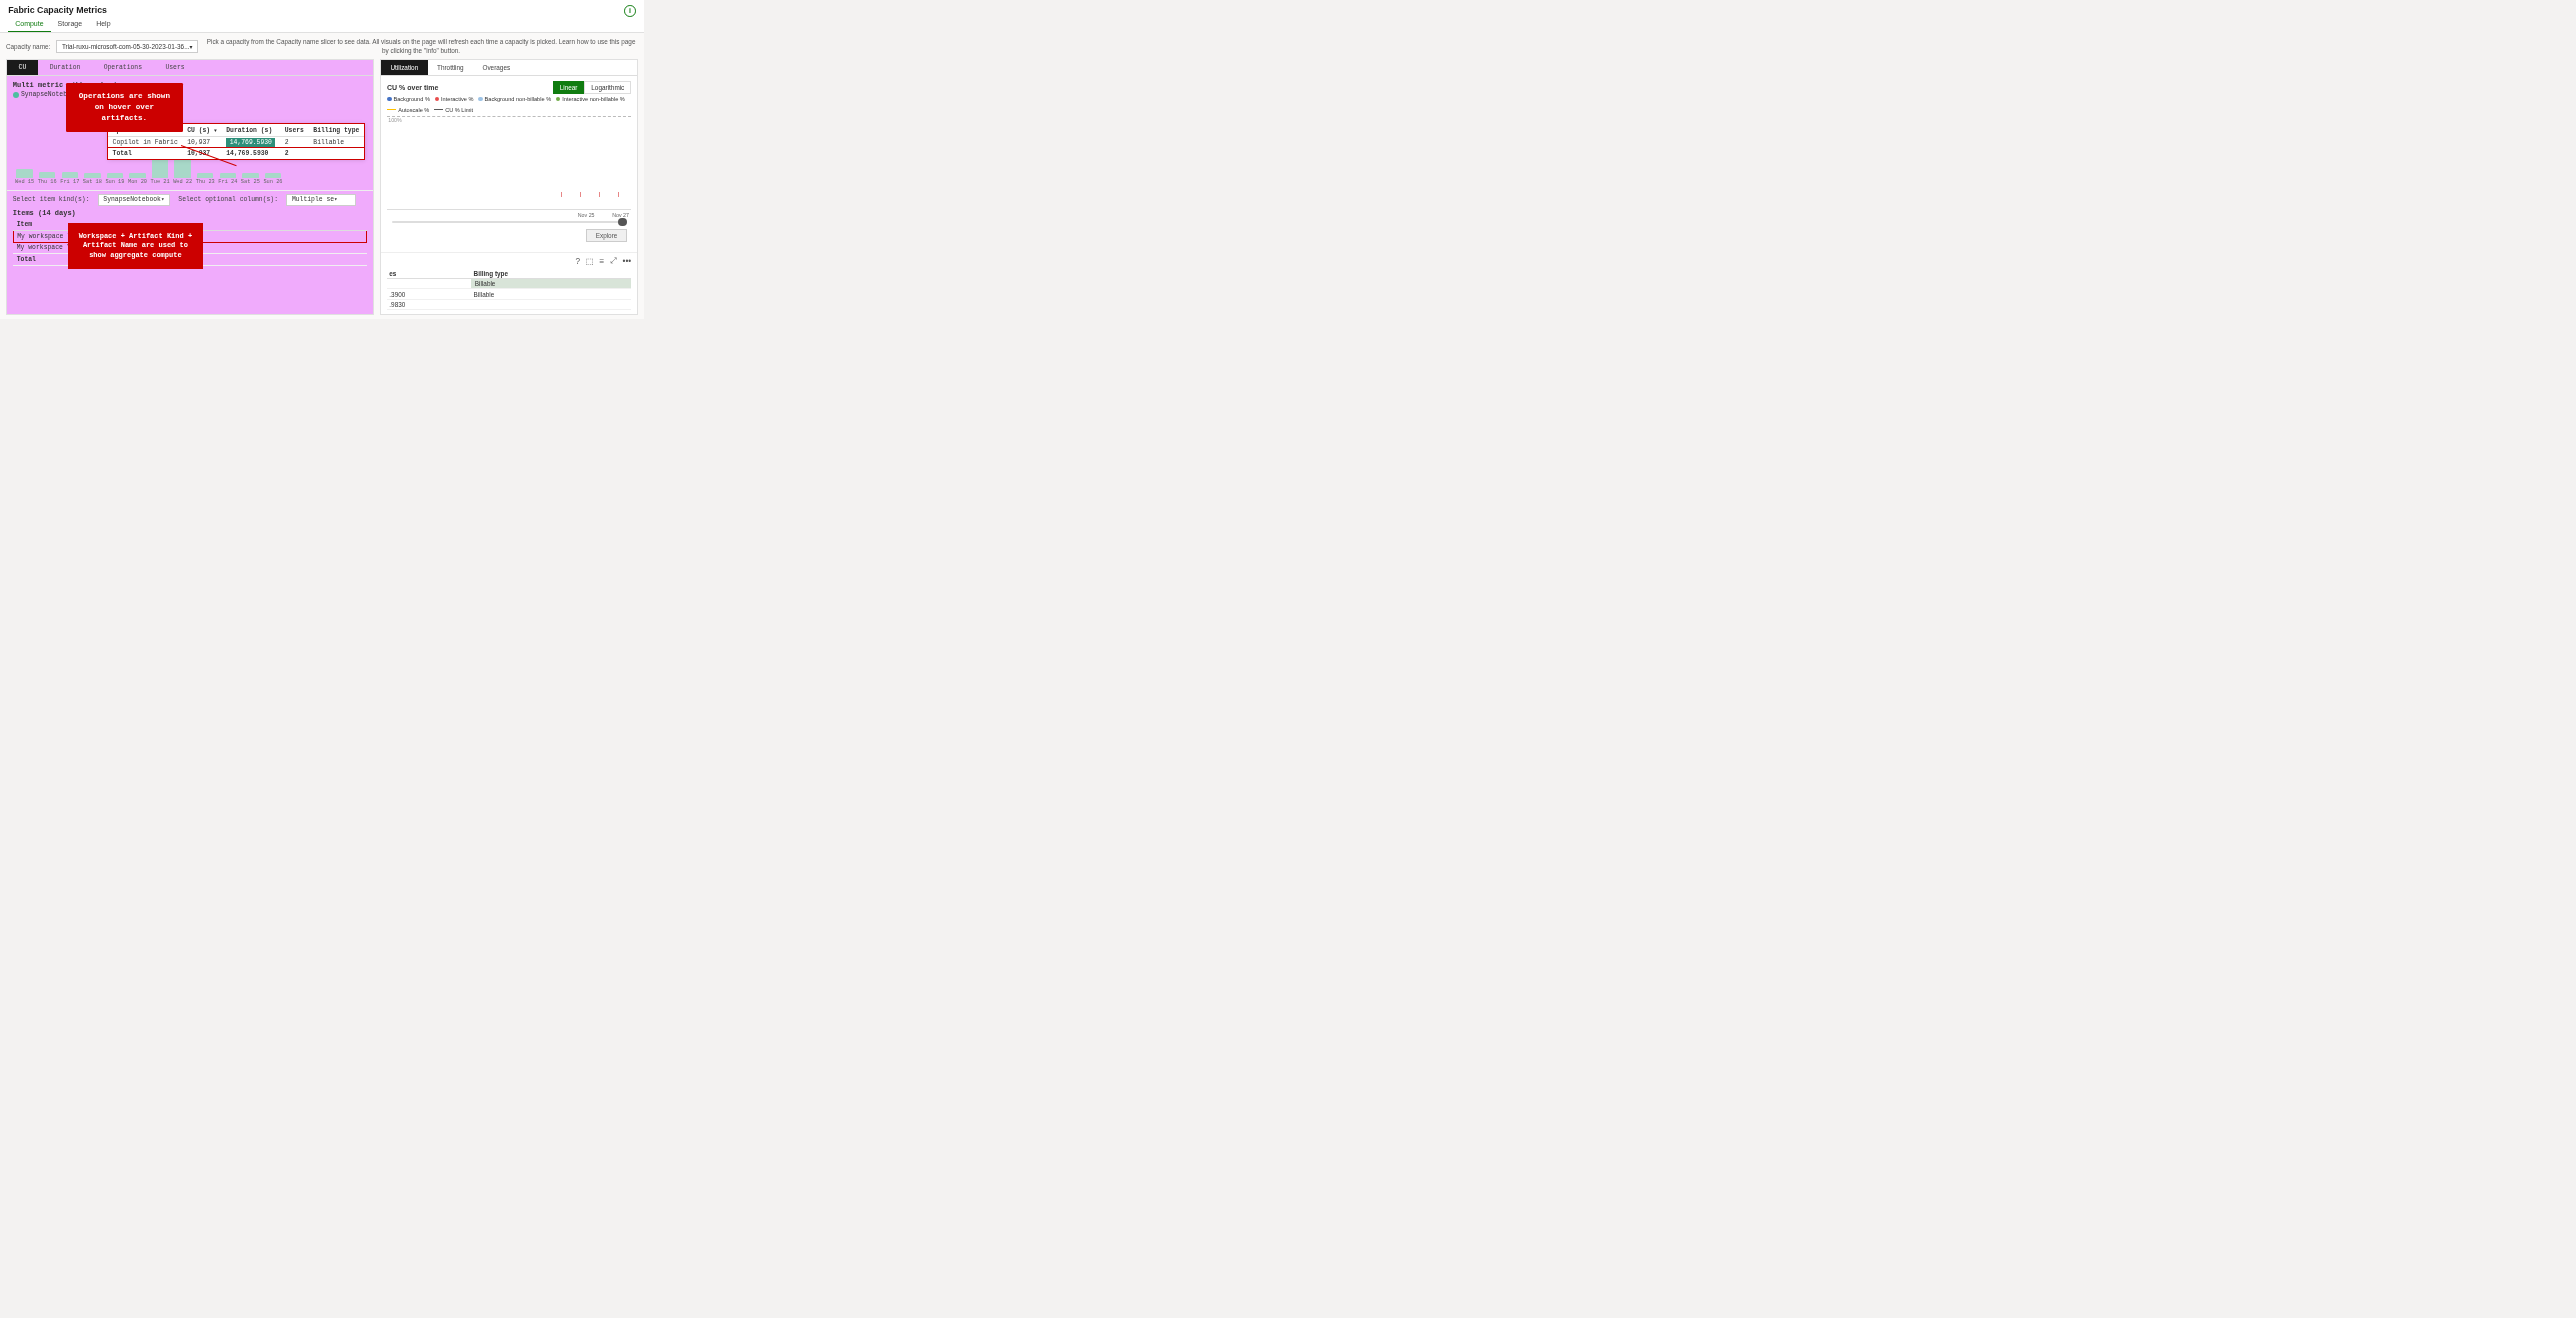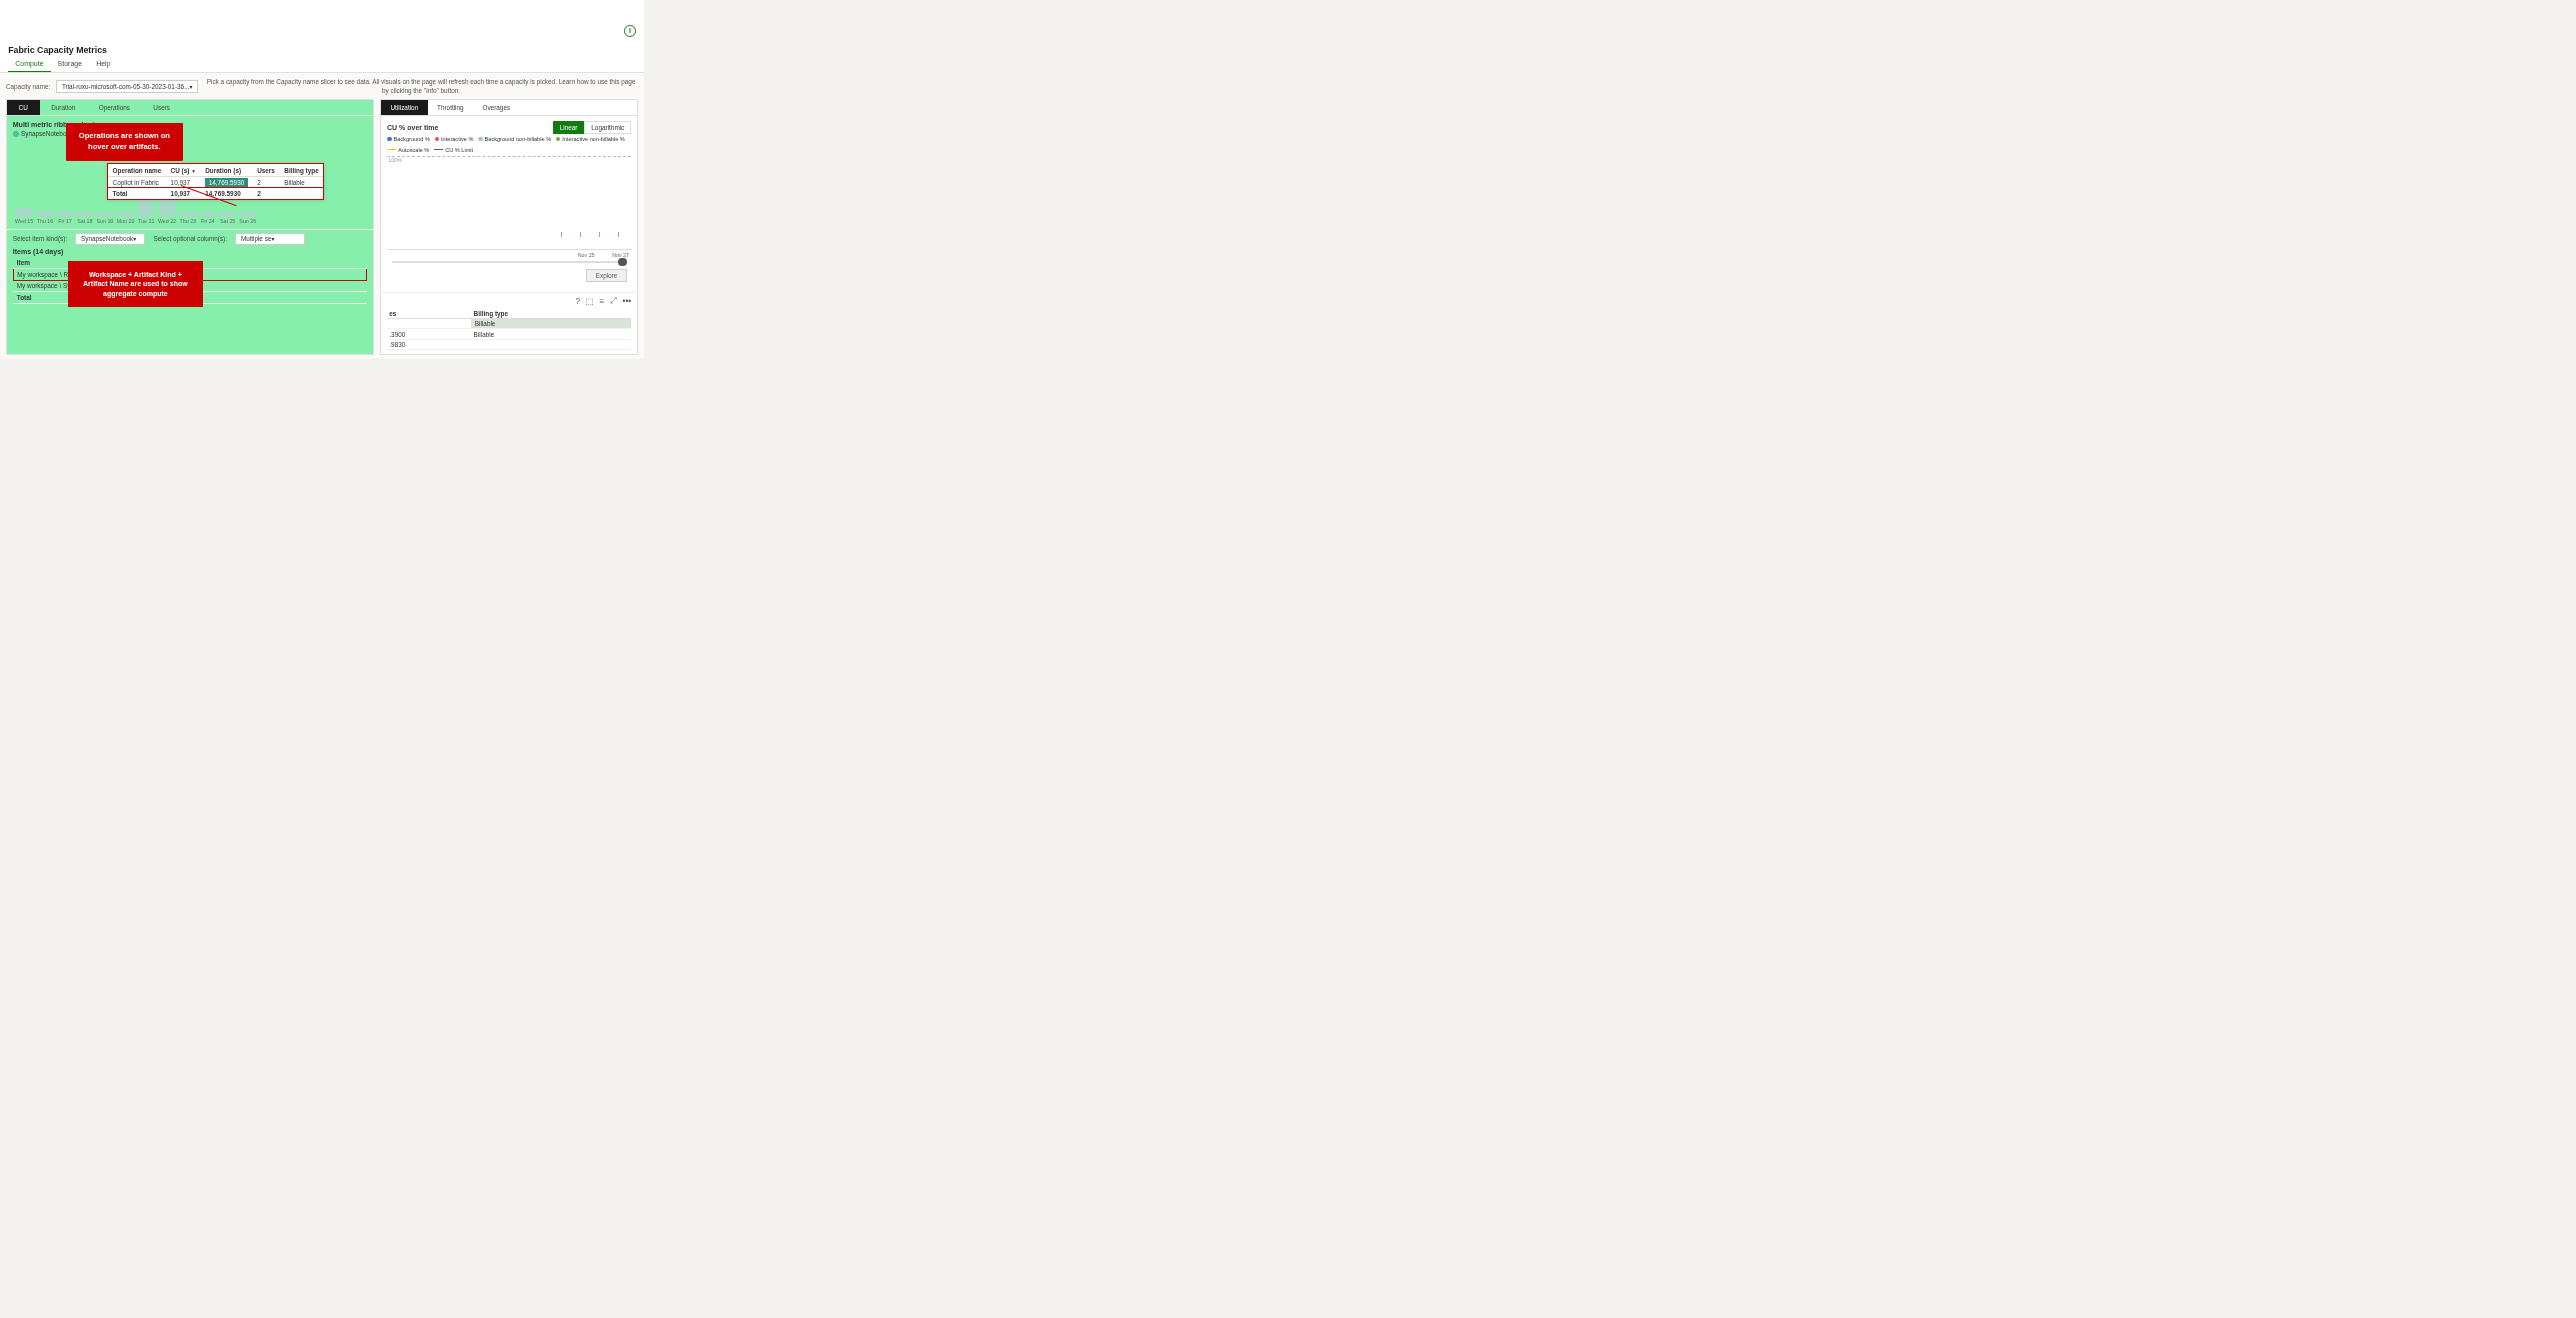--- a/index.html
+++ b/index.html
@@ -16,21 +16,20 @@
     .app-header {
       background: #fff;
       padding: 4.7px 8.2px 0 8.2px;
       border-bottom: 0.6px solid #e0e0e0;
     }
     .app-title {
       font-size: 8.8px;
       font-weight: 600;
       color: #1a1a1a;
       margin-bottom: 2.3px;
-      margin-top: 40px;
     }
     .nav-tabs {
       display: flex;
       gap: 0;
     }
     .nav-tab {
       padding: 3.5px 7px;
       font-size: 7px;
       color: #444;
       cursor: pointer;
@@ -90,23 +89,24 @@
     }
 
     .two-panels {
       display: flex;
       gap: 5.9px;
     }
 
     
     .left-panel {
       flex: 1;
-      background: #86efac;
+      background: #f0abfc;
       border: 0.6px solid #e0e0e0;
       position: relative;
+      font-family: Liberation Mono, monospace;
     }
     .metric-tabs {
       display: flex;
       border-bottom: 0.6px solid #ddd;
     }
     .metric-tab {
       padding: 4.1px 11.7px;
       font-size: 6.4px;
       cursor: pointer;
       color: #444;

